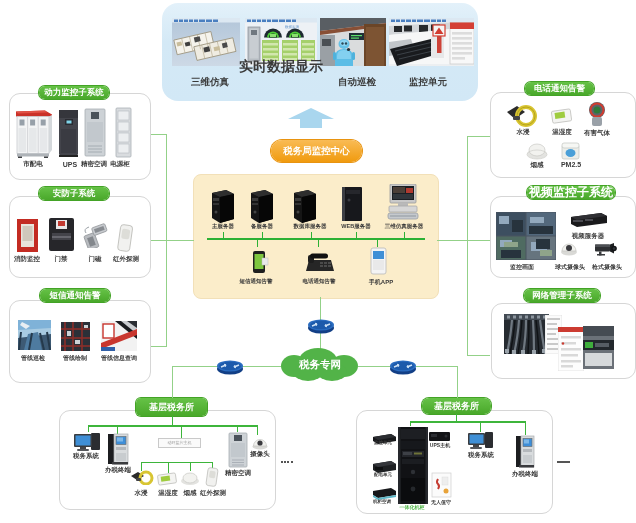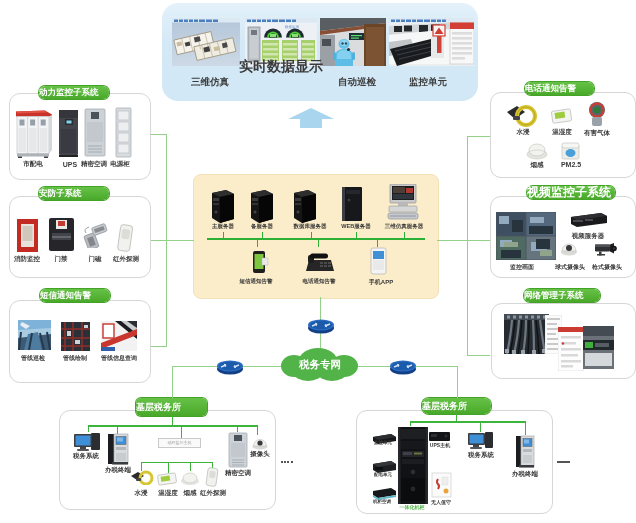--- a/index.html
+++ b/index.html
@@ -1,17 +1,17 @@
 <!DOCTYPE html>
 <html><head><meta charset="utf-8"><title>d</title><style>
 html,body{margin:0;padding:0}
 #c{position:relative;width:636px;height:523px;background:#fff;font-family:"Liberation Sans",sans-serif;overflow:hidden}
 .a{position:absolute}
 .lbl{position:absolute;font-weight:bold;color:#3a3a3a;white-space:nowrap;transform:translateX(-50%);line-height:1}
-.pill{position:absolute;background:linear-gradient(#66c247,#49a82a);color:#fff;font-weight:bold;border-radius:6px;box-shadow:0 0 0 1px #43a326}
+.pill{position:absolute;background:linear-gradient(#66c247,#49a82a);color:#fff;font-weight:bold;text-align:center;border-radius:6px;box-shadow:0 0 0 1px #43a326}
 .box{position:absolute;background:#fff;border:1px solid #d6d6d6;border-radius:11px}
 .gl{position:absolute;background:#93d188}
 .gb{position:absolute;background:#3db53b}
 </style></head><body>
 <div id="c">
 
 <div class="a" style="left:162px;top:3px;width:316px;height:98px;border-radius:16px;background:linear-gradient(180deg,#e3f1fa 0%,#d4e9f6 40%,#d2e8f6 100%)"></div>
 
 <svg class="a" style="left:172px;top:18px" width="68" height="48">
 <defs>
@@ -175,20 +175,21 @@
 </svg>
 <div class="lbl" style="left:210px;top:77px;font-size:9.5px">三维仿真</div>
 <div class="lbl" style="left:281px;top:59px;font-size:14px">实时数据显示</div>
 <div class="lbl" style="left:357px;top:77px;font-size:9.5px">自动巡检</div>
 <div class="lbl" style="left:428px;top:77px;font-size:9.5px">监控单元</div>
 
 <svg class="a" style="left:286px;top:108px" width="50" height="21">
 <polygon points="25,0 48,11 36,11 36,20 14,20 14,11 2,11" fill="#a9d6ee"></polygon>
 </svg>
 
+<div class="a" style="left:271px;top:140px;width:91px;height:22px;border-radius:11px;background:linear-gradient(#f9bb55,#f09a0e);box-shadow:0 0 0 1px #e89310;color:#fff;font-weight:bold;font-size:9.5px;text-align:center;line-height:22px">税务局监控中心</div>
 
 <div class="a" style="left:193px;top:174px;width:244px;height:123px;border-radius:8px;background:#fbedca;border:1px solid #f2e0b8"></div>
 
 <svg class="a" style="left:209px;top:189px" width="28" height="35">
 <polygon points="3,4 17,1 25,5 25,30 11,34 3,29" fill="#151515"></polygon>
 <polygon points="3,4 17,1 25,5 11,8" fill="#2e2e2e"></polygon>
 <polygon points="11,8 25,5 25,30 11,34" fill="#060606"></polygon>
 <rect x="4" y="9" width="6" height="3" fill="#3a3a3a"></rect>
       <rect x="4" y="14" width="6" height="2" fill="#333"></rect>
       <circle cx="7" cy="23" r="1.5" fill="#444"></circle>

